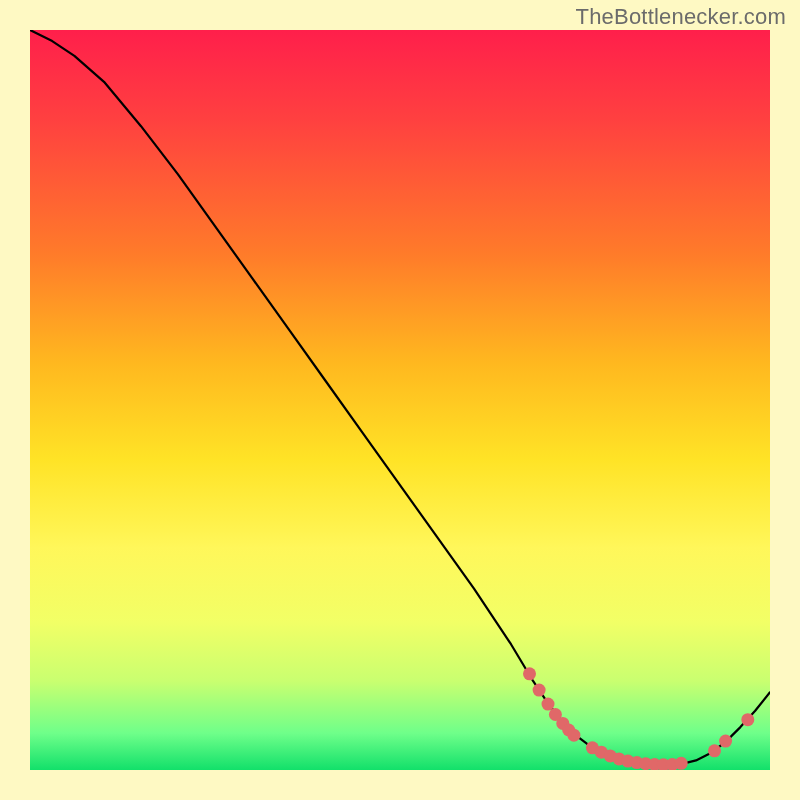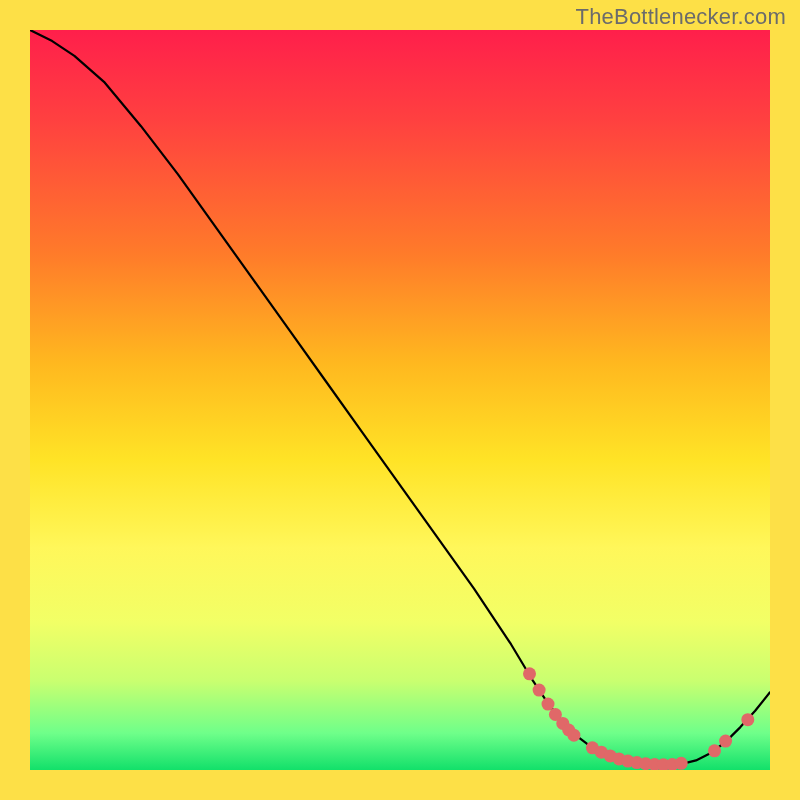--- a/index.html
+++ b/index.html
@@ -8,21 +8,21 @@
     width: 800px;
     height: 800px;
     background: #000;
     overflow: hidden;
     font-family: -apple-system, BlinkMacSystemFont, "Segoe UI", Arial, sans-serif;
   }
   .frame {
     position: absolute;
     left: 0; top: 0;
     width: 800px; height: 800px;
-    background: #fde047;
+    background: #fef9c3;
   }
   .attribution {
     position: absolute;
     top: 4px;
     right: 14px;
     color: #6b6b6b;
     font-size: 22px;
     letter-spacing: 0.2px;
     font-weight: 400;
     user-select: none;

